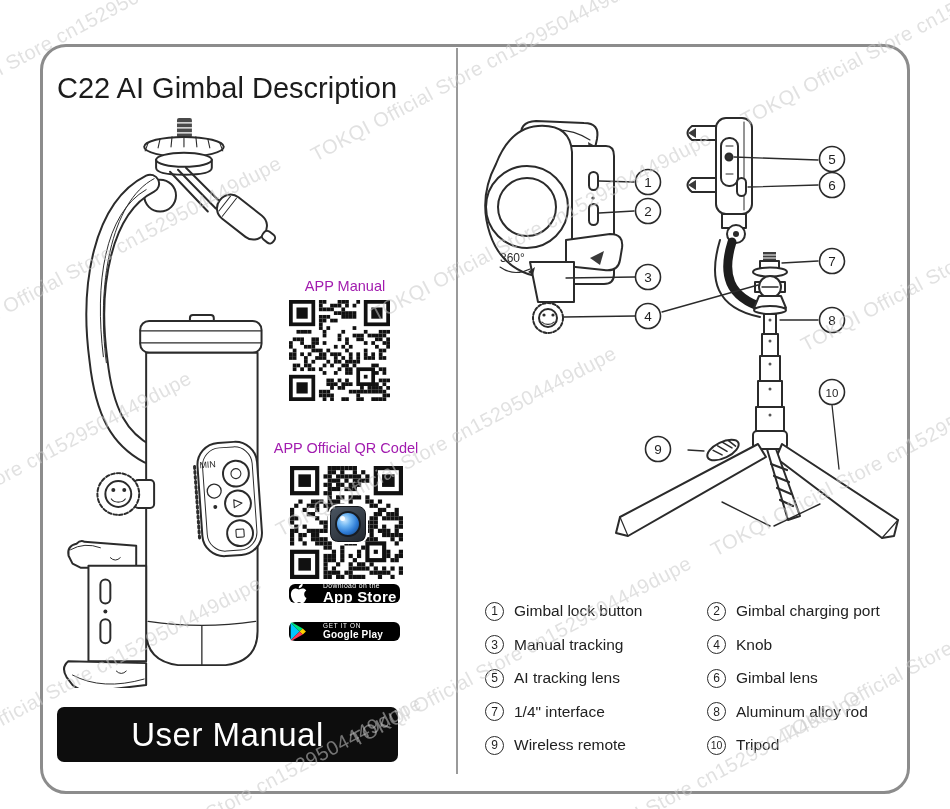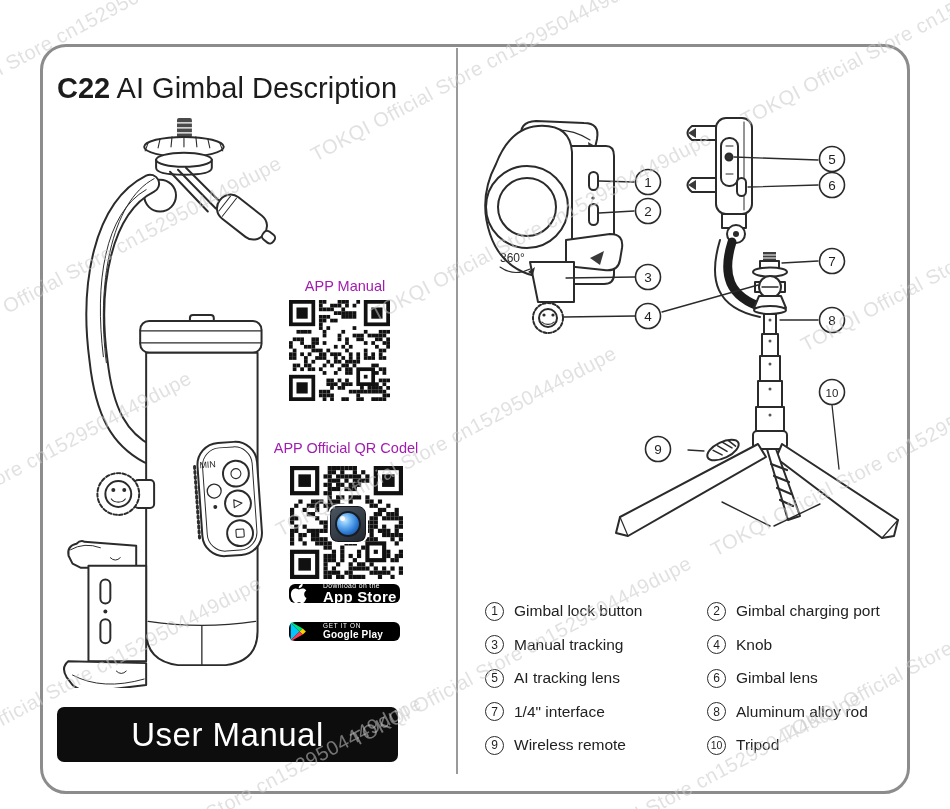--- a/index.html
+++ b/index.html
@@ -9,21 +9,21 @@
   #wm-layer{position:absolute;inset:0;z-index:6;pointer-events:none;}
   .wm{position:absolute;white-space:nowrap;font-size:20px;color:#c9c9c9;opacity:.55;
       transform:rotate(-28deg);letter-spacing:.5px;}
   
   #box{position:absolute;left:40px;top:44px;width:870px;height:750px;box-sizing:border-box;
        border:3px solid #8c8c8c;border-radius:26px;z-index:1;}
   #divider{position:absolute;left:456px;top:48px;width:2px;height:726px;background:#9a9a9a;z-index:2;}
   
   .title{position:absolute;left:27px;top:72px;width:400px;text-align:center;font-size:29px;
          color:#1c1c1c;z-index:3;}
-  .title b{font-weight:700;}
+  .title b{font-weight:400;}
   .small-label{position:absolute;z-index:3;font-size:14.5px;color:#a21caf;text-align:center;}
   .qr{position:absolute;z-index:3;background:#fff;}
   .cam-icon{position:absolute;z-index:4;width:34px;height:34px;border-radius:8px;
             background:linear-gradient(145deg,#4a5561,#23282f);border:1px solid #14171b;
             box-shadow:0 0 0 2px #fff;display:flex;align-items:center;justify-content:center;}
   .cam-lens{width:22px;height:22px;border-radius:50%;
             background:radial-gradient(circle at 35% 32%,#cdeaff 0%,#6db4f2 30%,#2e7cd6 60%,#123d75 100%);
             border:2px solid #171c22;position:relative;}
   .cam-lens:after{content:"";position:absolute;left:3px;top:3px;width:5px;height:5px;border-radius:50%;
             background:rgba(255,255,255,.9);}

